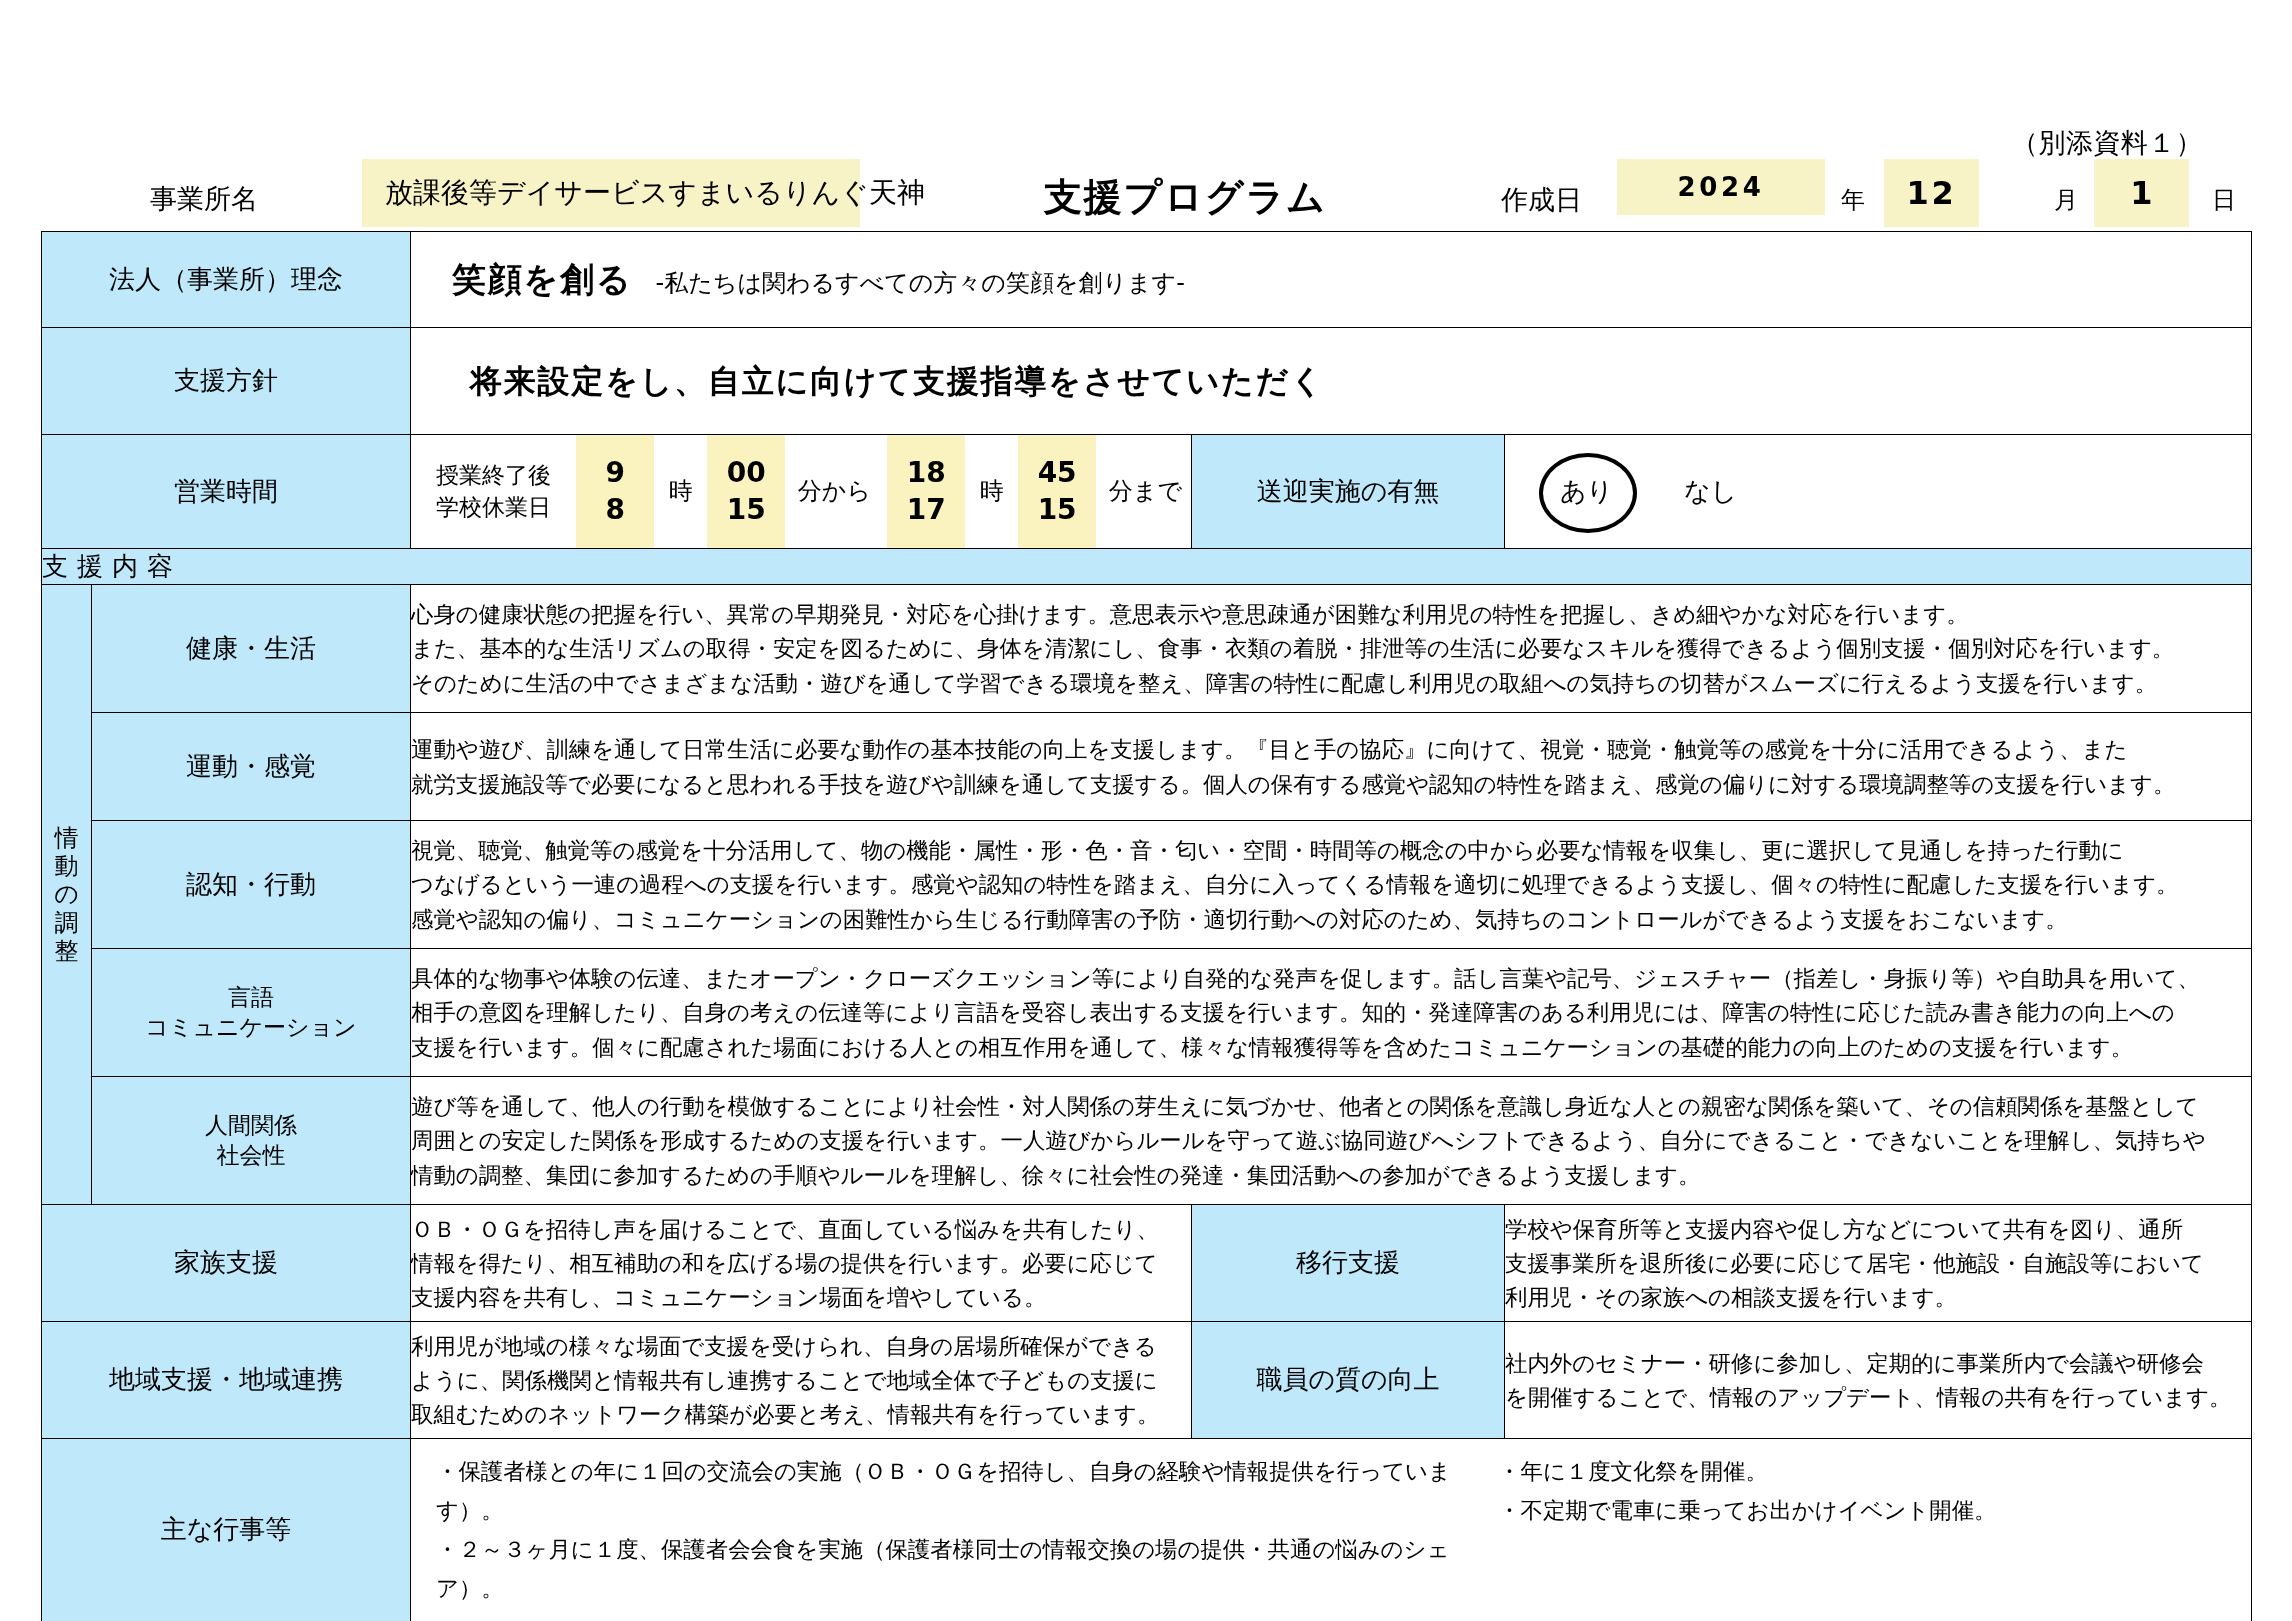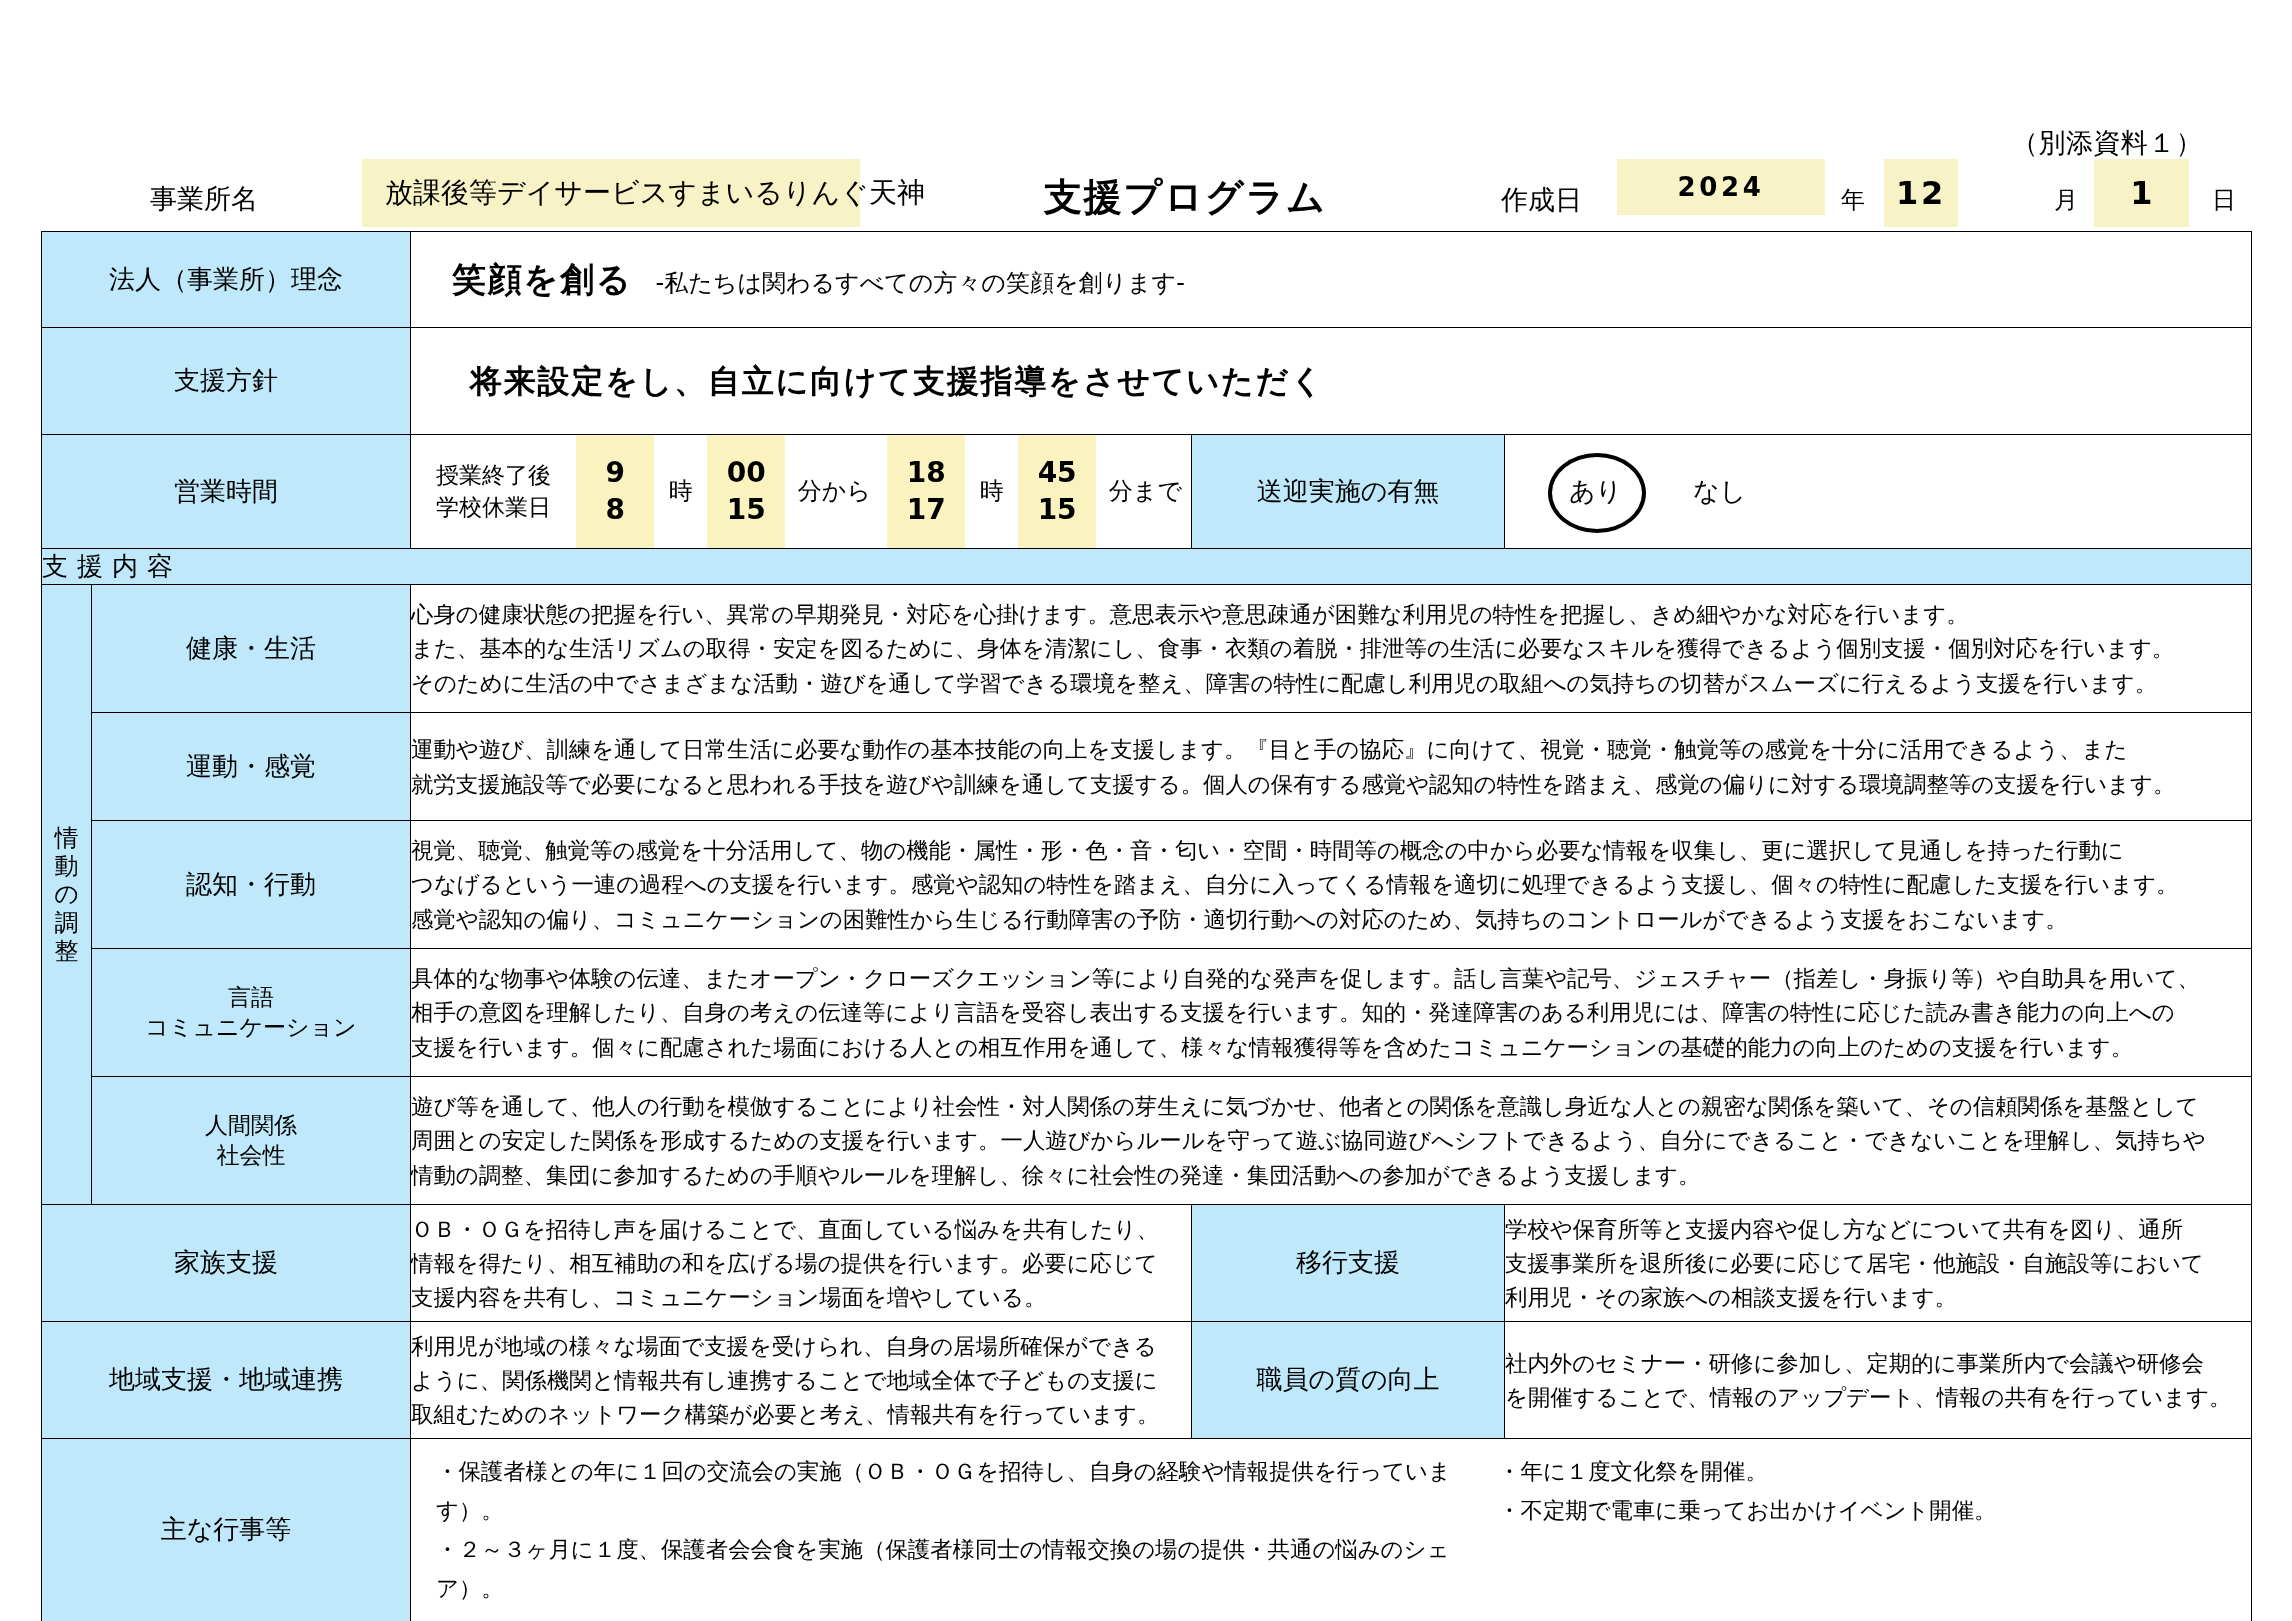--- a/index.html
+++ b/index.html
@@ -62,21 +62,21 @@
   .hv-office {
     left: 362px; top: 0px; width: 475px; height: 68px;
     padding-left: 23px;
   }
   .hv-year {
     left: 1617px; top: 0px; width: 208px; height: 56px;
     justify-content: center;
     font-size: 26px; font-weight: bold; letter-spacing: 3.6px;
   }
   .hv-month {
-    left: 1884px; top: 0px; width: 74px; height: 68px;
+    left: 1884px; top: 0px; width: 95px; height: 68px;
     justify-content: center;
     font-size: 32px; font-weight: bold; letter-spacing: 2.7px;
   }
   .hv-day {
     left: 2094px; top: 0px; width: 95px; height: 68px;
     justify-content: center;
     font-size: 32px; font-weight: bold;
   }
   .doc-title {
     position: absolute;
@@ -169,21 +169,21 @@
     font-size: 24px;
     padding: 0 14.3px;
     white-space: nowrap;
   }
   .unit-wide { padding: 0 16px 0 12.5px; }
 
   .sougei-opts {
     display: flex;
     align-items: center;
     height: 113px;
-    padding-left: 43px;
+    padding-left: 34px;
     font-size: 26px;
   }
   .circled {
     position: relative;
     display: inline-flex;
     align-items: center;
     justify-content: center;
     width: 95px;
     height: 77px;
     margin-right: 50px;

